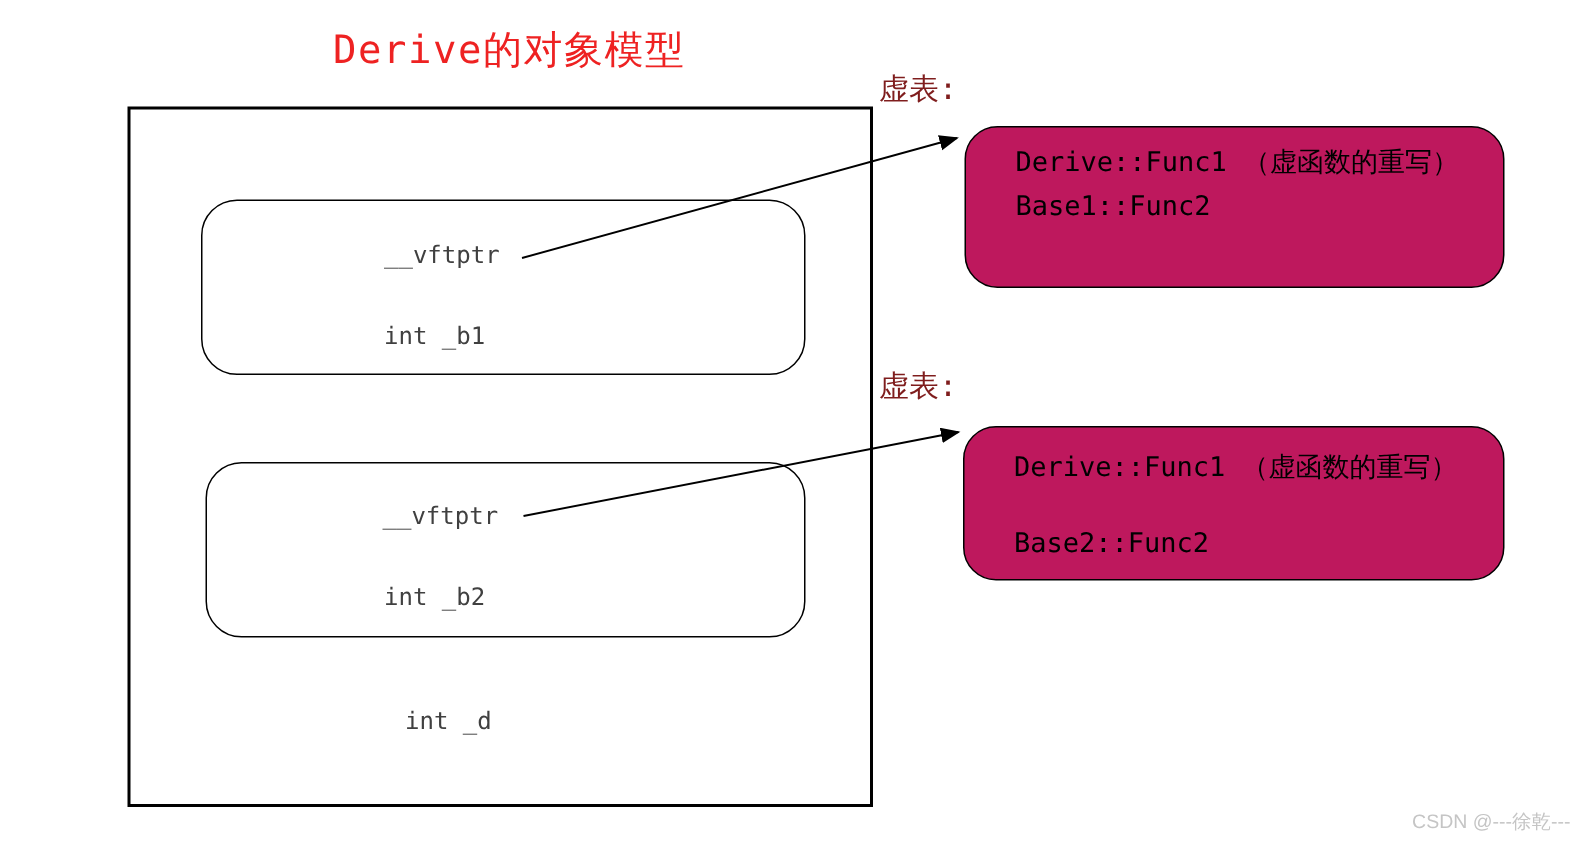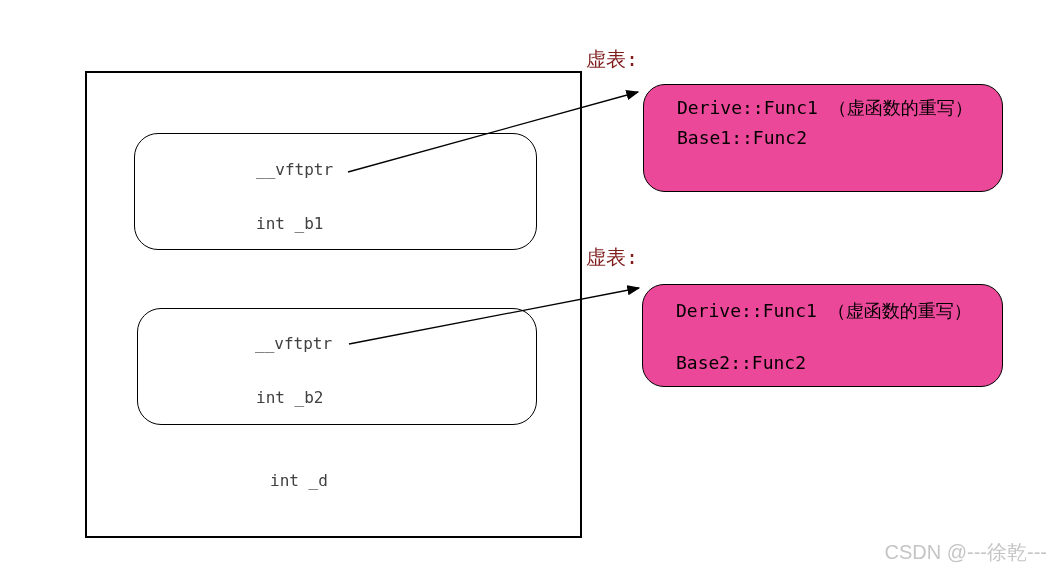--- a/index.html
+++ b/index.html
@@ -65,21 +65,21 @@
     font-size: 20px;
     color: #7f1d1d;
     white-space: nowrap;
   }
   #vtable1-label { top: 46px; }
   #vtable2-label { top: 244px; }
   .vtable-box {
     border: 1.5px solid #000000;
     border-radius: 22px;
     box-sizing: border-box;
-    background: #ec4899;
+    background: #be185d;
   }
   #vtable1-box { left: 643px; top: 84px; width: 360px; height: 108px; }
   #vtable2-box { left: 642px; top: 284px; width: 361px; height: 103px; }
   .vt-entry {
     position: absolute;
     left: 33px;
     font-size: 18px;
     color: #000000;
     white-space: nowrap;
   }
@@ -90,31 +90,32 @@
   #vt2-e1 { top: 67px; }
   #arrow-layer {
     left: 0; top: 0;
     width: 1053px;
     height: 569px;
     pointer-events: none;
   }
   #watermark {
     right: 6px;
     top: 539px;
-    font-size: 20px;
+    font-size: 13px;
     color: #c5c5c5;
     font-family: "Liberation Sans", sans-serif;
     white-space: nowrap;
   }
 </style>
 </head>
 <body>
 
 <div id="page">
 
+  <div id="diagram-title" class="abs">Derive的对象模型</div>
 
   <div id="outer-box" class="abs"></div>
 
 
   <div id="base1-box" class="abs sub-box"></div>
 
   <div id="base1-vfptr" class="abs field-text">__vftptr</div>
 
   <div id="base1-member" class="abs field-text">int _b1</div>
 

